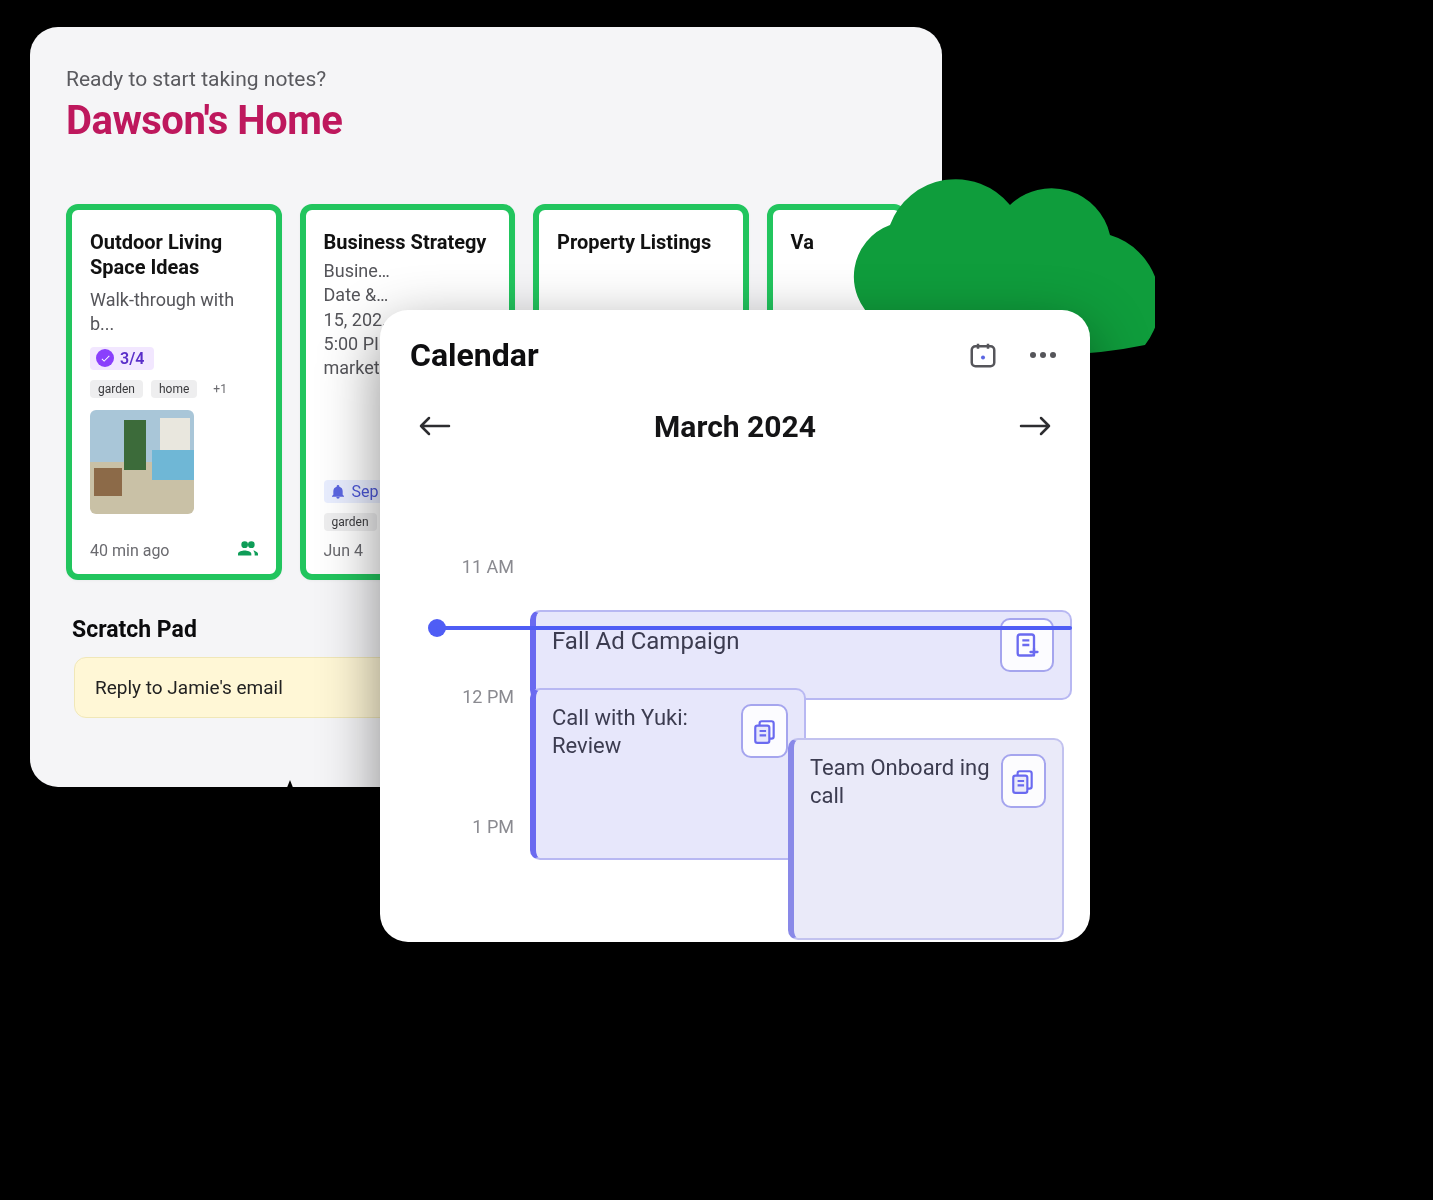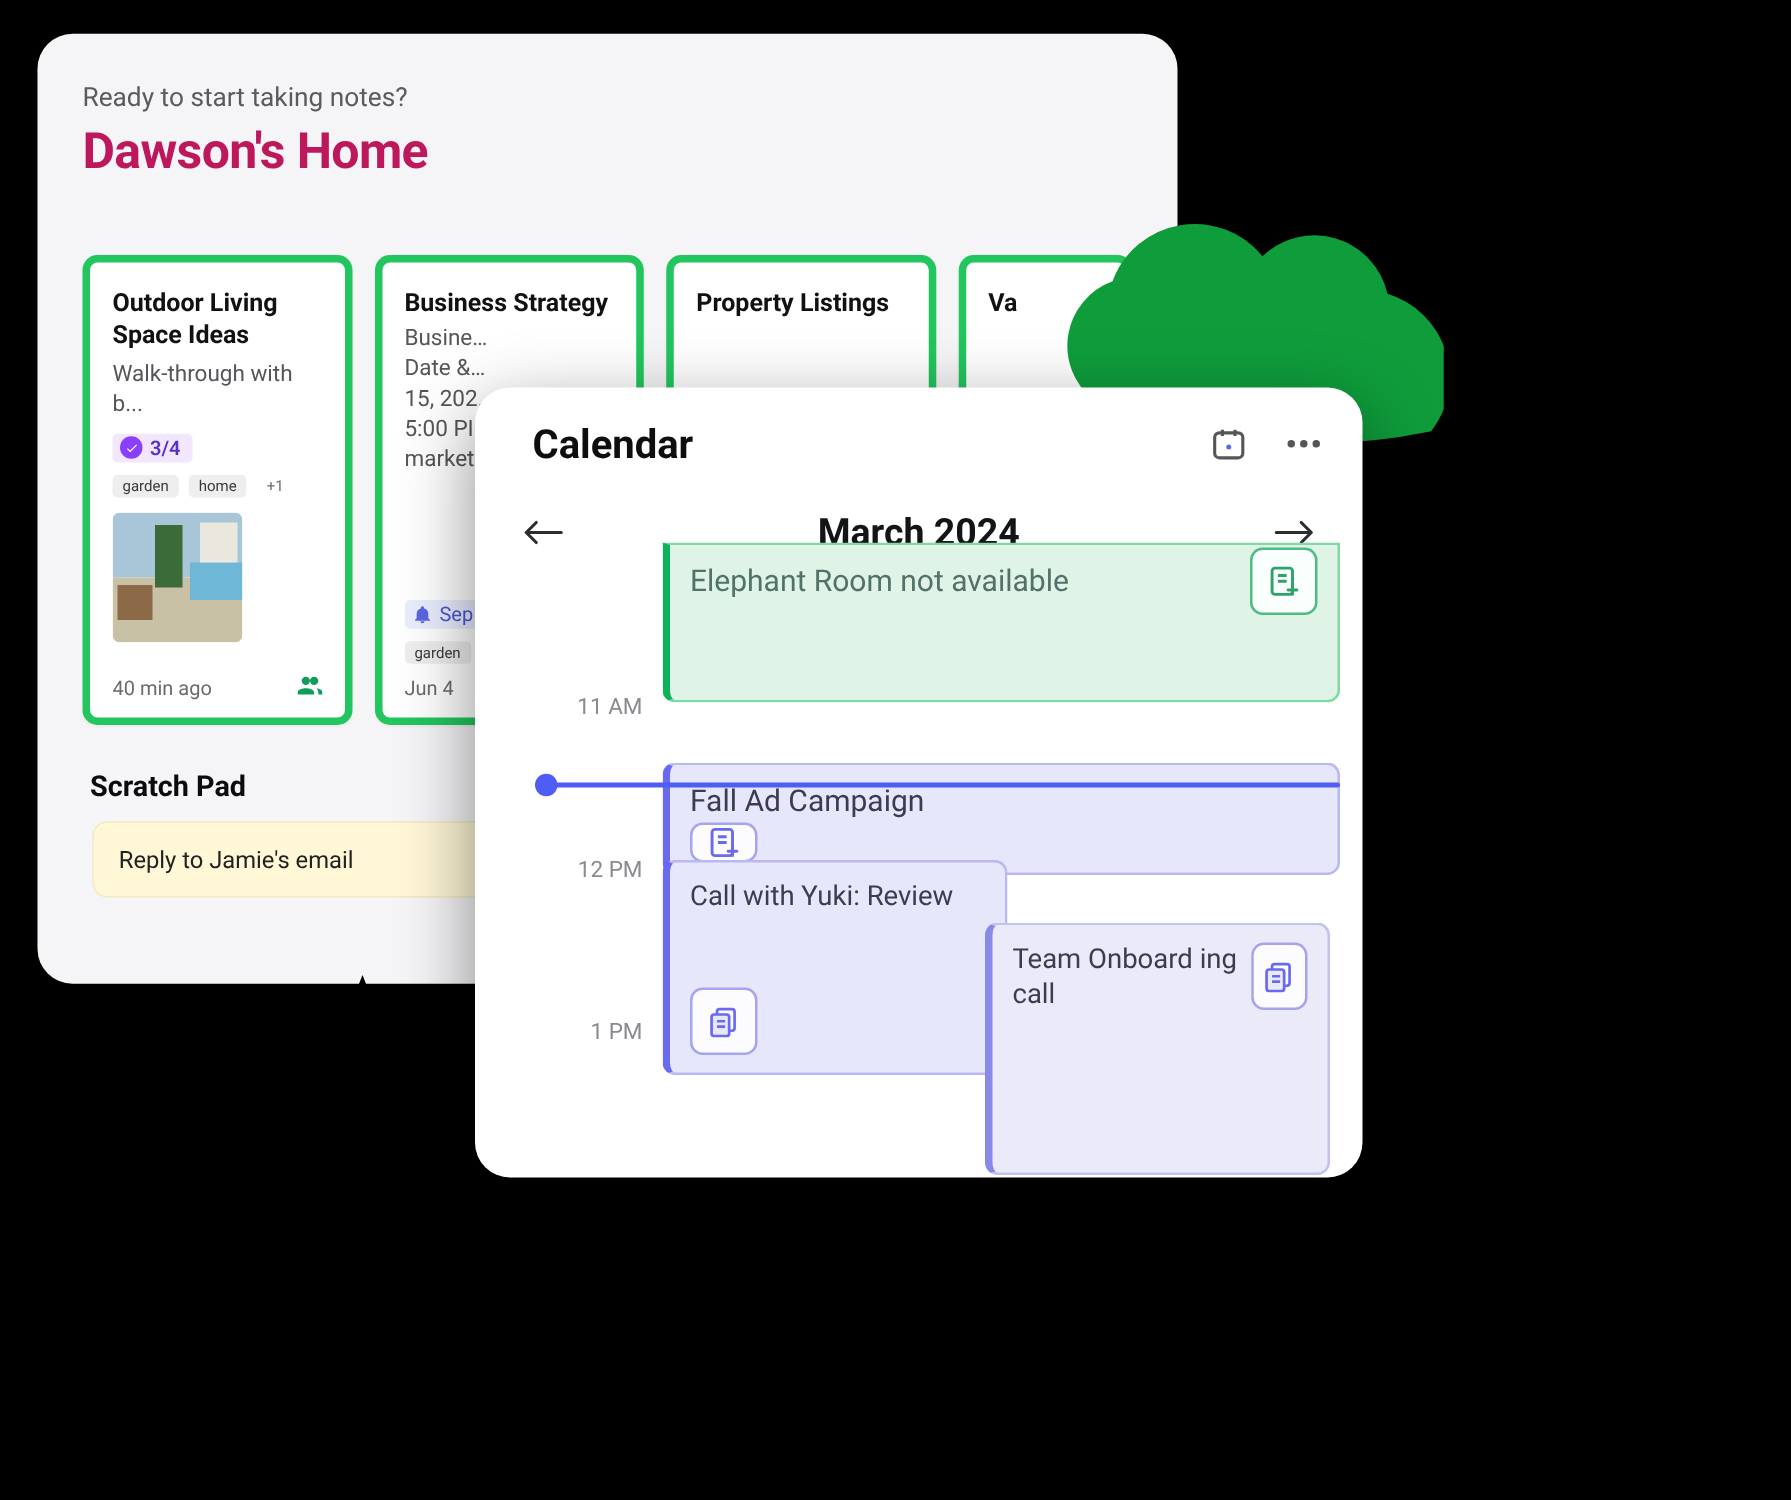--- a/index.html
+++ b/index.html
@@ -117,21 +117,21 @@
     left: 380px; top: 310px;
     width: 710px; height: 632px;
     background:#fff;
     border-radius: 28px;
     box-shadow: 0 20px 60px rgba(0,0,0,.45);
     z-index: 5;
     overflow:hidden;
   }
   .cal-header {
     display:flex; align-items:center; justify-content:space-between;
-    padding: 26px 30px 8px 46px;
+    padding: 26px 30px 8px 30px;
   }
   .cal-header h2 {
     margin:0; font-size:32px; font-weight:700; color:#0e0e10;
   }
   .cal-header .hdr-actions { display:flex; gap:26px; align-items:center; }
   .icon-btn {
     width:34px;height:34px; display:flex;align-items:center;justify-content:center;
     color:#55555a;
   }
   .cal-nav {
@@ -194,21 +194,20 @@
     border-left:6px solid #10b15b;
     color:#50726b;
   }
   .evt.green .chip-ico { border:2px solid #4bbd84; color:#2da36a; }
 
   .evt.purple {
     background:#e7e7fb;
     border:2px solid #b8b8f2;
     border-left:6px solid #6a6af0;
     color:#3c3c50;
-    flex-direction:column;
   }
   .evt.purple .chip-ico { border:2px solid #a5a5ee; color:#6a6af0; }
 
   .evt.purple2 {
     background:#eaeaf9;
     border:2px solid #c2c2ef;
     border-left:6px solid #8989e8;
     color:#3c3c50;
   }
   .evt.purple2 .chip-ico { border:2px solid #a5a5ee; color:#6a6af0; }
@@ -359,30 +358,20 @@
 
     <div class="timeline" style="height:480px;">
       <div class="time-col">
         <span class="time-label" style="top:120px;">11 AM</span>
         <span class="time-label" style="top:250px;">12 PM</span>
         <span class="time-label" style="top:380px;">1 PM</span>
       </div>
 
       <div class="grid-area">
 
-        <div class="evt green" style="left:0; right:0; top:0; height:96px; border-top-left-radius:0;border-top-right-radius:0;">
-          <div class="title">Elephant Room not available</div>
-          <div class="chip-ico" style="margin-top:-12px;">
-            <svg width="28" height="28" viewBox="0 0 24 24" fill="none" stroke="currentColor" stroke-width="2">
-                <rect x="4" y="3" width="14" height="18" rx="2"></rect>
-                <path d="M8 8h6M8 12h6"></path>
-                <path d="M15 18h6M18 15v6" stroke-linecap="round"></path>
-              </svg>
-          </div>
-        </div>
 
         <div class="evt purple" style="left:0; right:0; top:176px; height:58px;">
           <div class="title">Fall Ad Campaign</div>
           <div class="chip-ico" style="margin-top:-8px;">
              <svg width="28" height="28" viewBox="0 0 24 24" fill="none" stroke="currentColor" stroke-width="2">
                 <rect x="4" y="3" width="14" height="18" rx="2"></rect>
                 <path d="M8 8h6M8 12h6"></path>
                 <path d="M15 18h6M18 15v6" stroke-linecap="round"></path>
               </svg>
           </div>

